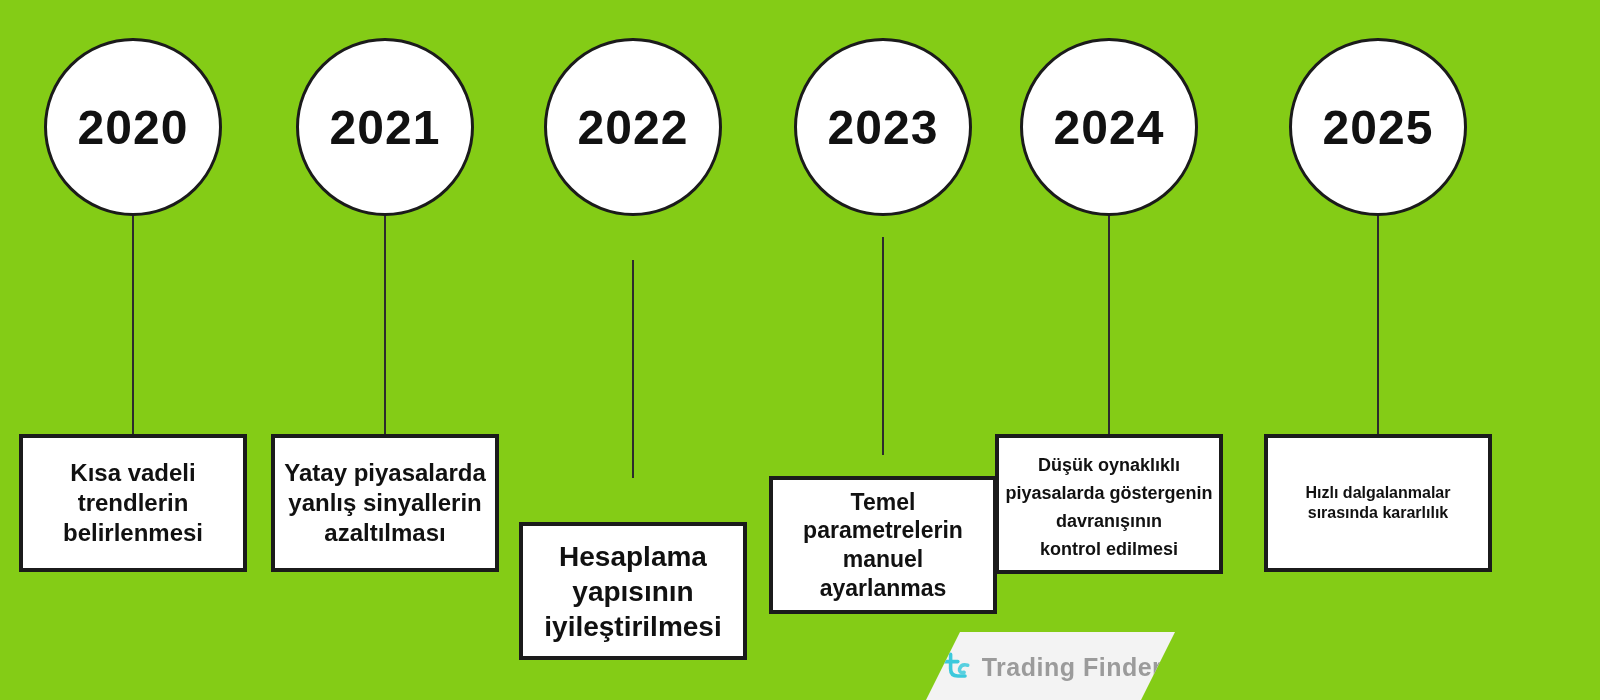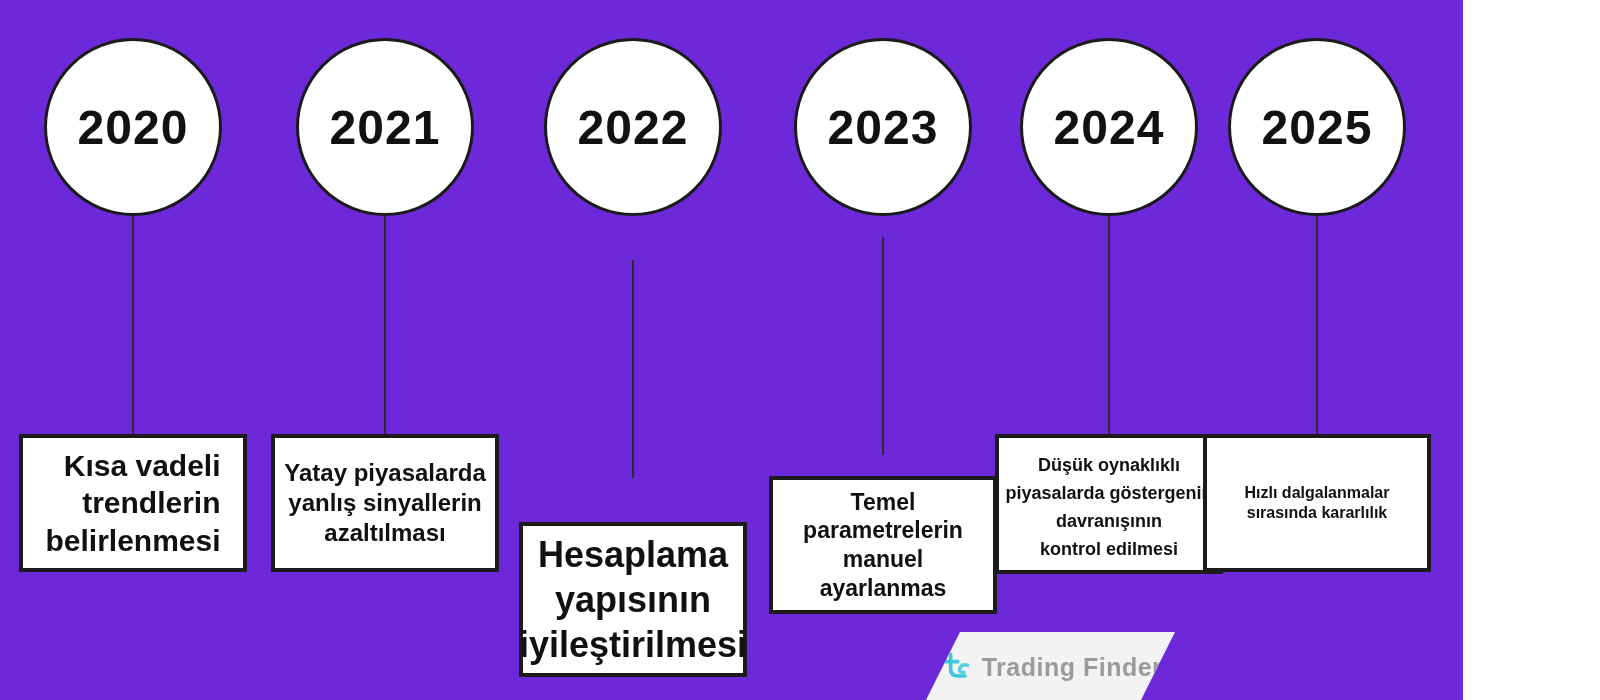--- a/index.html
+++ b/index.html
@@ -3,23 +3,23 @@
 <meta charset="utf-8">
 <style>
   html, body {
     margin: 0;
     padding: 0;
     background: #ffffff;
     font-family: "Liberation Sans", "DejaVu Sans", sans-serif;
   }
   .canvas {
     position: relative;
-    width: 1463px;
+    width: 1600px;
     height: 700px;
-    background: #6d28d9;
+    background: #84cc16;
     overflow: hidden;
   }
   .timeline-item {
     position: absolute;
     top: 38px;
     width: 250px;
     display: flex;
     flex-direction: column;
     align-items: center;
   }
@@ -61,24 +61,24 @@
     color: #111111;
     text-align: center;
     white-space: pre-line;
     line-height: 1.25;
   }
   .item-0 { left: 8px; }
   .item-1 { left: 260px; justify-content: center; }
   .item-2 { left: 508px; gap: 44px; }
   .item-3 { left: 758px; gap: 21px; }
   .item-4 { left: 984px; }
-  .item-5 { left: 1192px; }
-  .item-0 .desc-text { font-size: 30px; text-align: right; }
+  .item-5 { left: 1253px; }
+  .item-0 .desc-text { font-size: 24px; }
   .item-1 .desc-text { font-size: 24px; }
-  .item-2 .desc-text { font-size: 36px; }
+  .item-2 .desc-text { font-size: 28px; }
   .item-3 .desc-text { font-size: 23px; }
   .item-4 .desc-text { font-size: 18px; line-height: 1.55; margin-top: 8px; }
   .item-5 .desc-text { font-size: 16px; }
 
   .footer-band {
     position: absolute;
     left: 925px;
     top: 632px;
     width: 250px;
     height: 70px;

